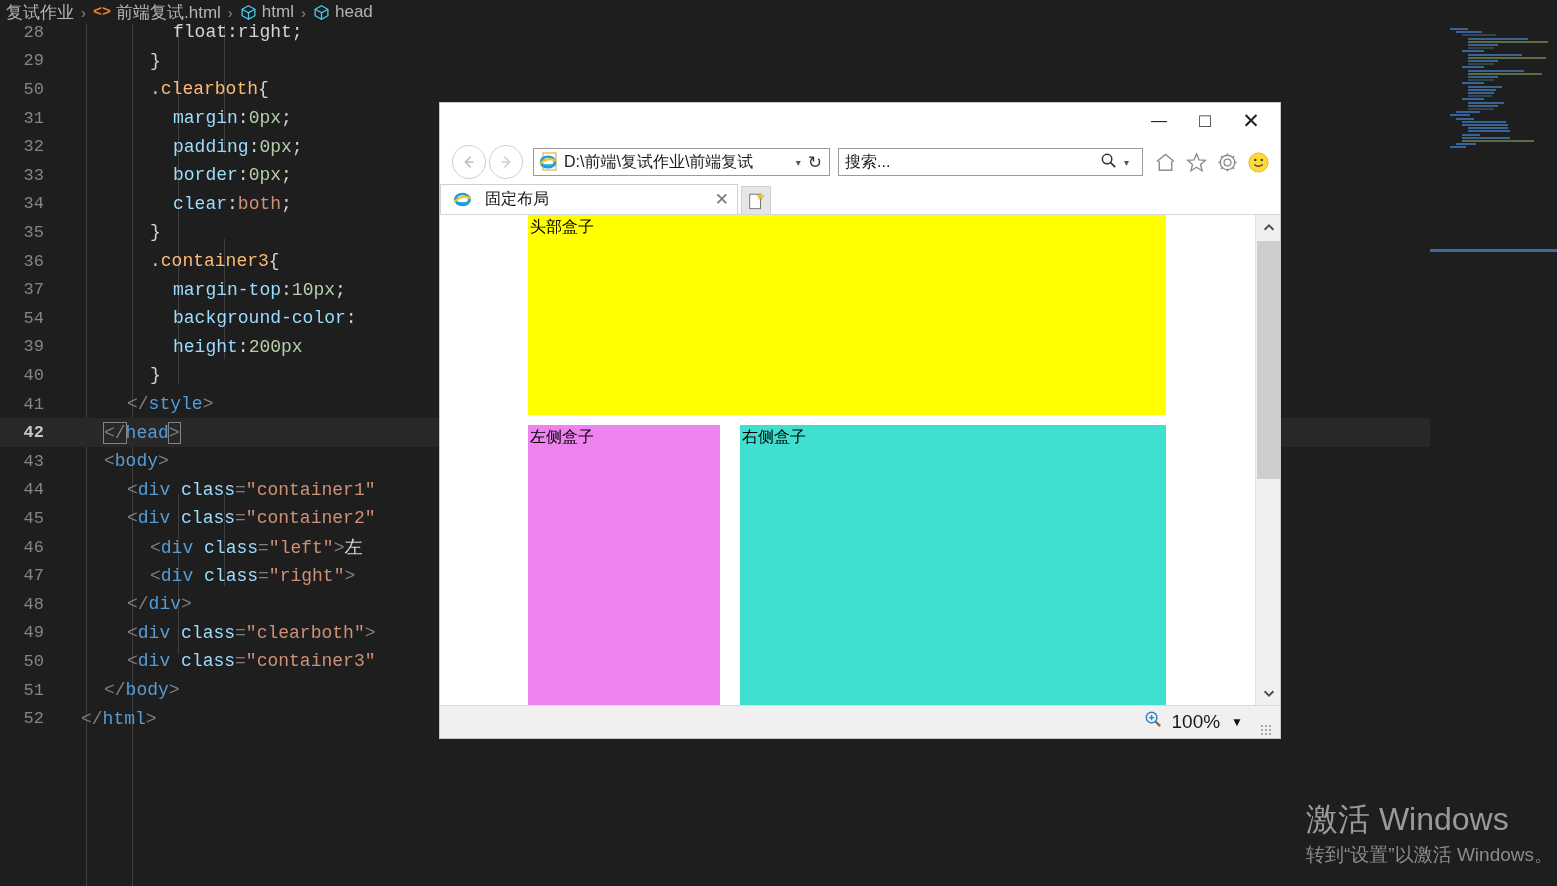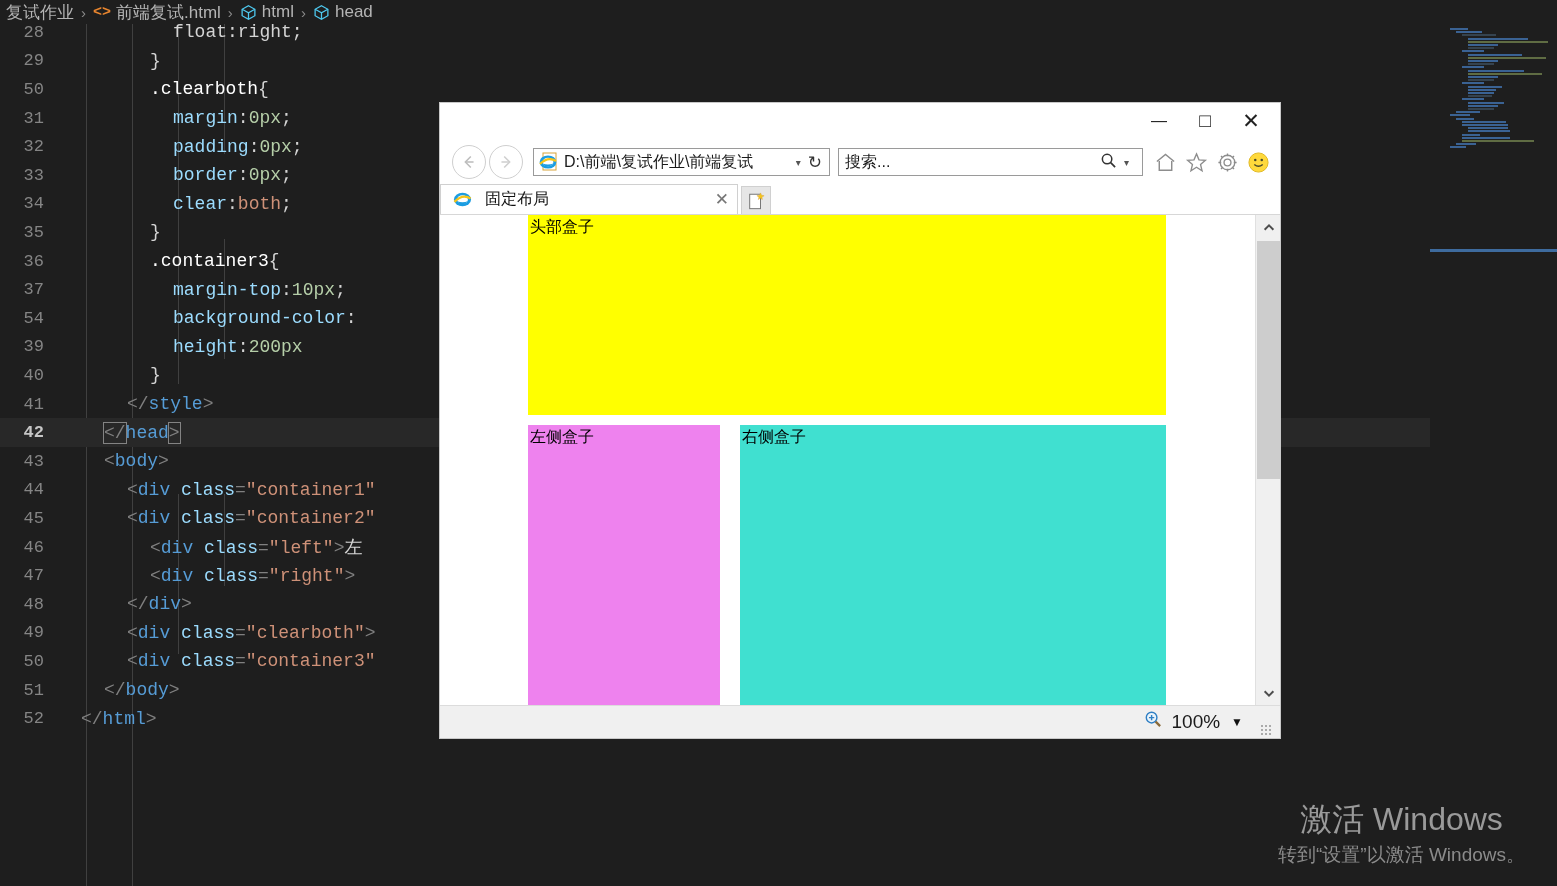--- a/index.html
+++ b/index.html
@@ -68,21 +68,21 @@
   .code-text { color: #d4d4d4; }
 
   
   .iguide { position: absolute; width: 1px; background: #404040; }
 
   
   .t-tag   { color: #569cd6; }
   .t-brk   { color: #808080; }
   .t-attr  { color: #9cdcfe; }
   .t-str   { color: #ce9178; }
-  .t-sel   { color: #ffffff; }
+  .t-sel   { color: #fdba74; }
   .t-prop  { color: #9cdcfe; }
   .t-num   { color: #b5cea8; }
   .t-punc  { color: #d4d4d4; }
   .t-val   { color: #ce9178; }
   .t-plain { color: #d4d4d4; }
   .bmatch  { outline: 1px solid #838383; }
 
   
   #ie-window {
     position: absolute; left: 440px; top: 103px;
@@ -201,22 +201,22 @@
   #grip {
     width: 12px; height: 12px; margin-left: 8px; align-self: flex-end;
     margin-bottom: 2px;
     background-image:
       radial-gradient(#aaa 38%, transparent 40%);
     background-size: 4px 4px;
   }
 
   
   #watermark {
-    position: absolute; right: 32px; bottom: 18px;
-    text-align: center; z-index: 3;
+    position: absolute; right: 4px; bottom: 18px;
+    text-align: left; z-index: 3;
     color: #8d8d8d;
   }
   #wm-title { font-size: 32px; color: #9a9a9a; line-height: 1.25; }
   #wm-sub   { font-size: 19px; color: #8b8b8b; margin-top: 3px; }
 </style>
 </head>
 <body>
 
 <div id="vscode">
 

